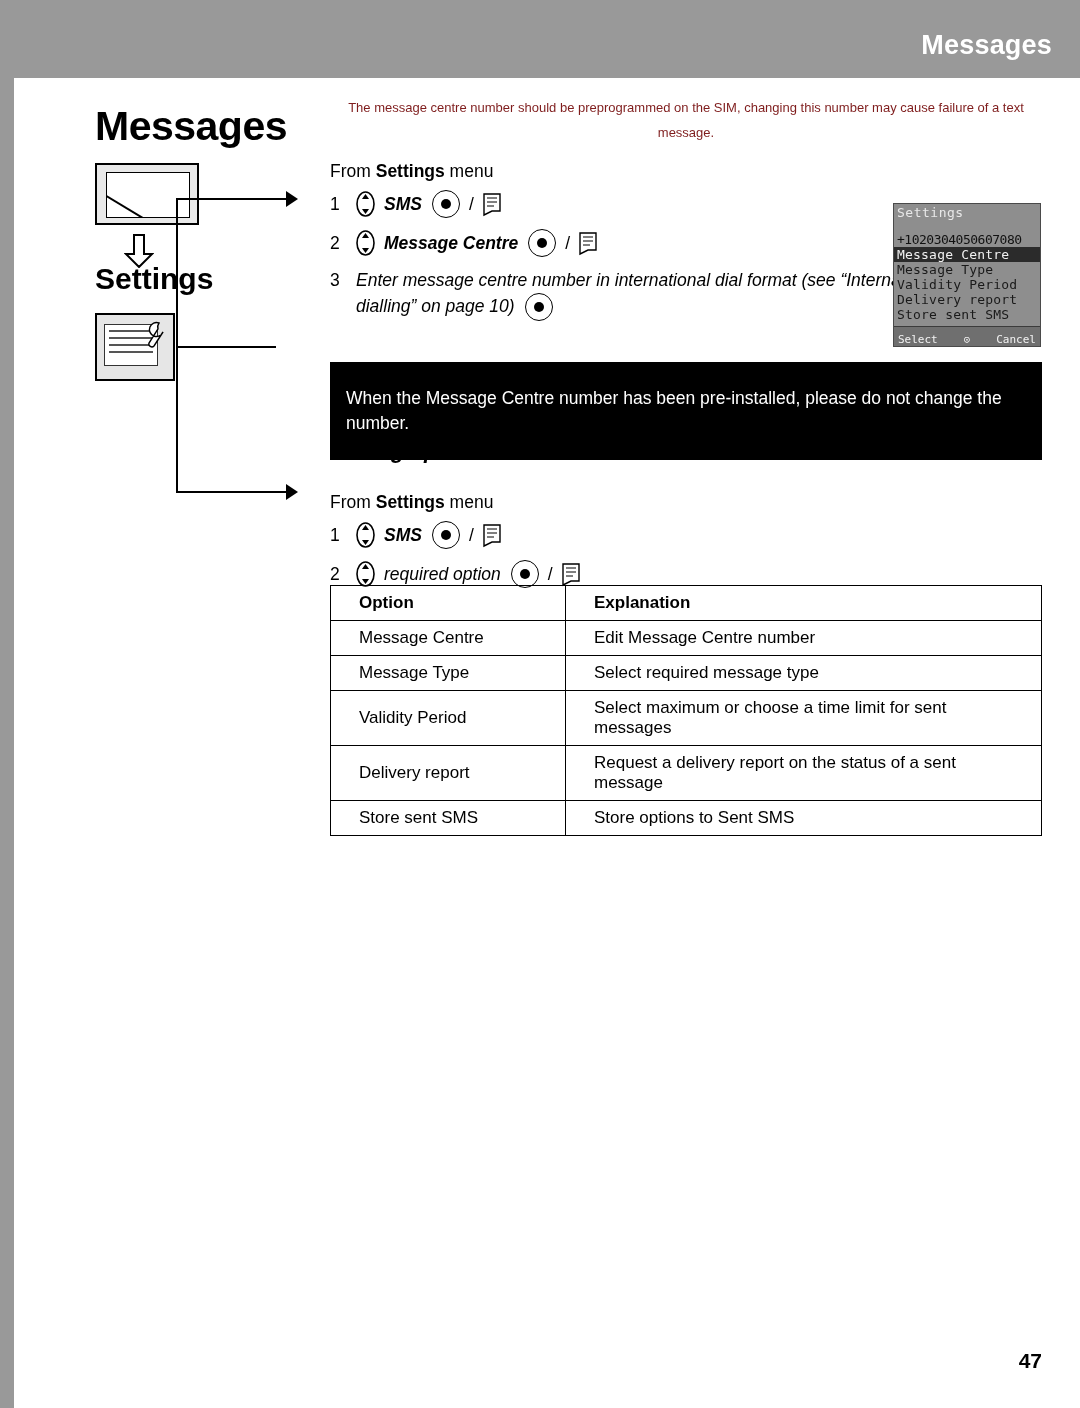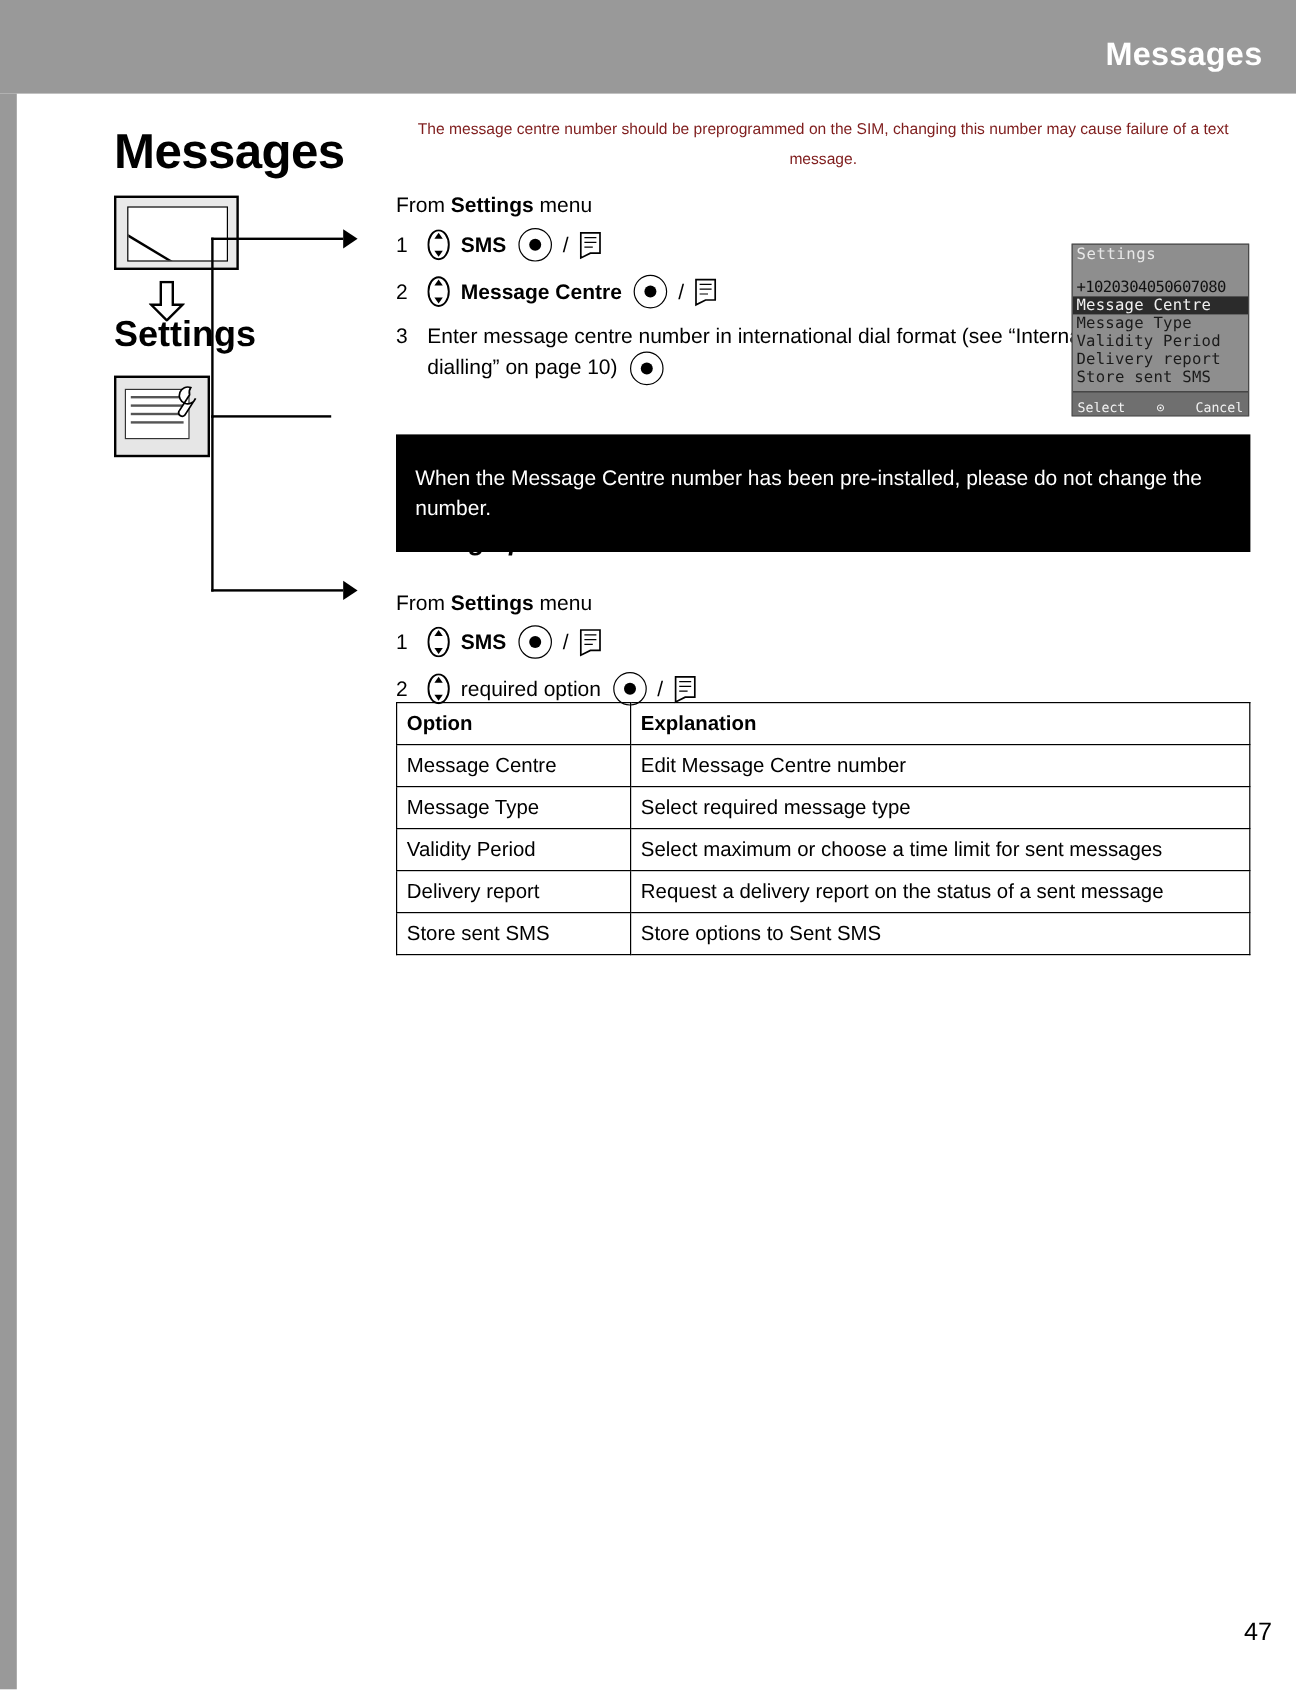--- a/index.html
+++ b/index.html
@@ -169,21 +169,21 @@
     align-items: center;
     font-size: 17.5px;
     margin-bottom: 5px;
     min-height: 32px;
   }
   .step .num {
     width: 26px;
     flex: 0 0 26px;
     text-align: left;
   }
-  .step .label { font-weight: bold; }
+  .step .label { font-weight: bold; font-style: italic; }
   .step .label.normal { font-weight: normal; }
   .step .sep { margin: 0 7px; color: #000; }
 
   
   .navkey {
     display: inline-block;
     width: 19px; height: 26px;
     position: relative;
     margin-right: 9px;
     vertical-align: middle;
@@ -290,35 +290,35 @@
   .opt-table {
     position: absolute;
     left: 330px;
     top: 585px;
     width: 712px;
     border-collapse: collapse;
     font-size: 17px;
   }
   .opt-table th, .opt-table td {
     border: 1.5px solid #000;
-    padding: 7px 8px;
+    padding: 7px 28px;
     text-align: left;
     font-weight: normal;
     color: #000;
     vertical-align: middle;
   }
   .opt-table th { font-weight: bold; }
   .opt-table .c1 { width: 178px; }
 
   .page-number {
     position: absolute;
-    right: 20px;
+    right: 38px;
     bottom: 35px;
     font-size: 21px;
-    font-weight: normal;
+    font-weight: bold;
     color: #000;
   }
 </style>
 </head>
 <body>
 
 <div class="header-bar">
   <div class="header-title">Messages</div>
 </div>
 <div class="left-rail"></div>

